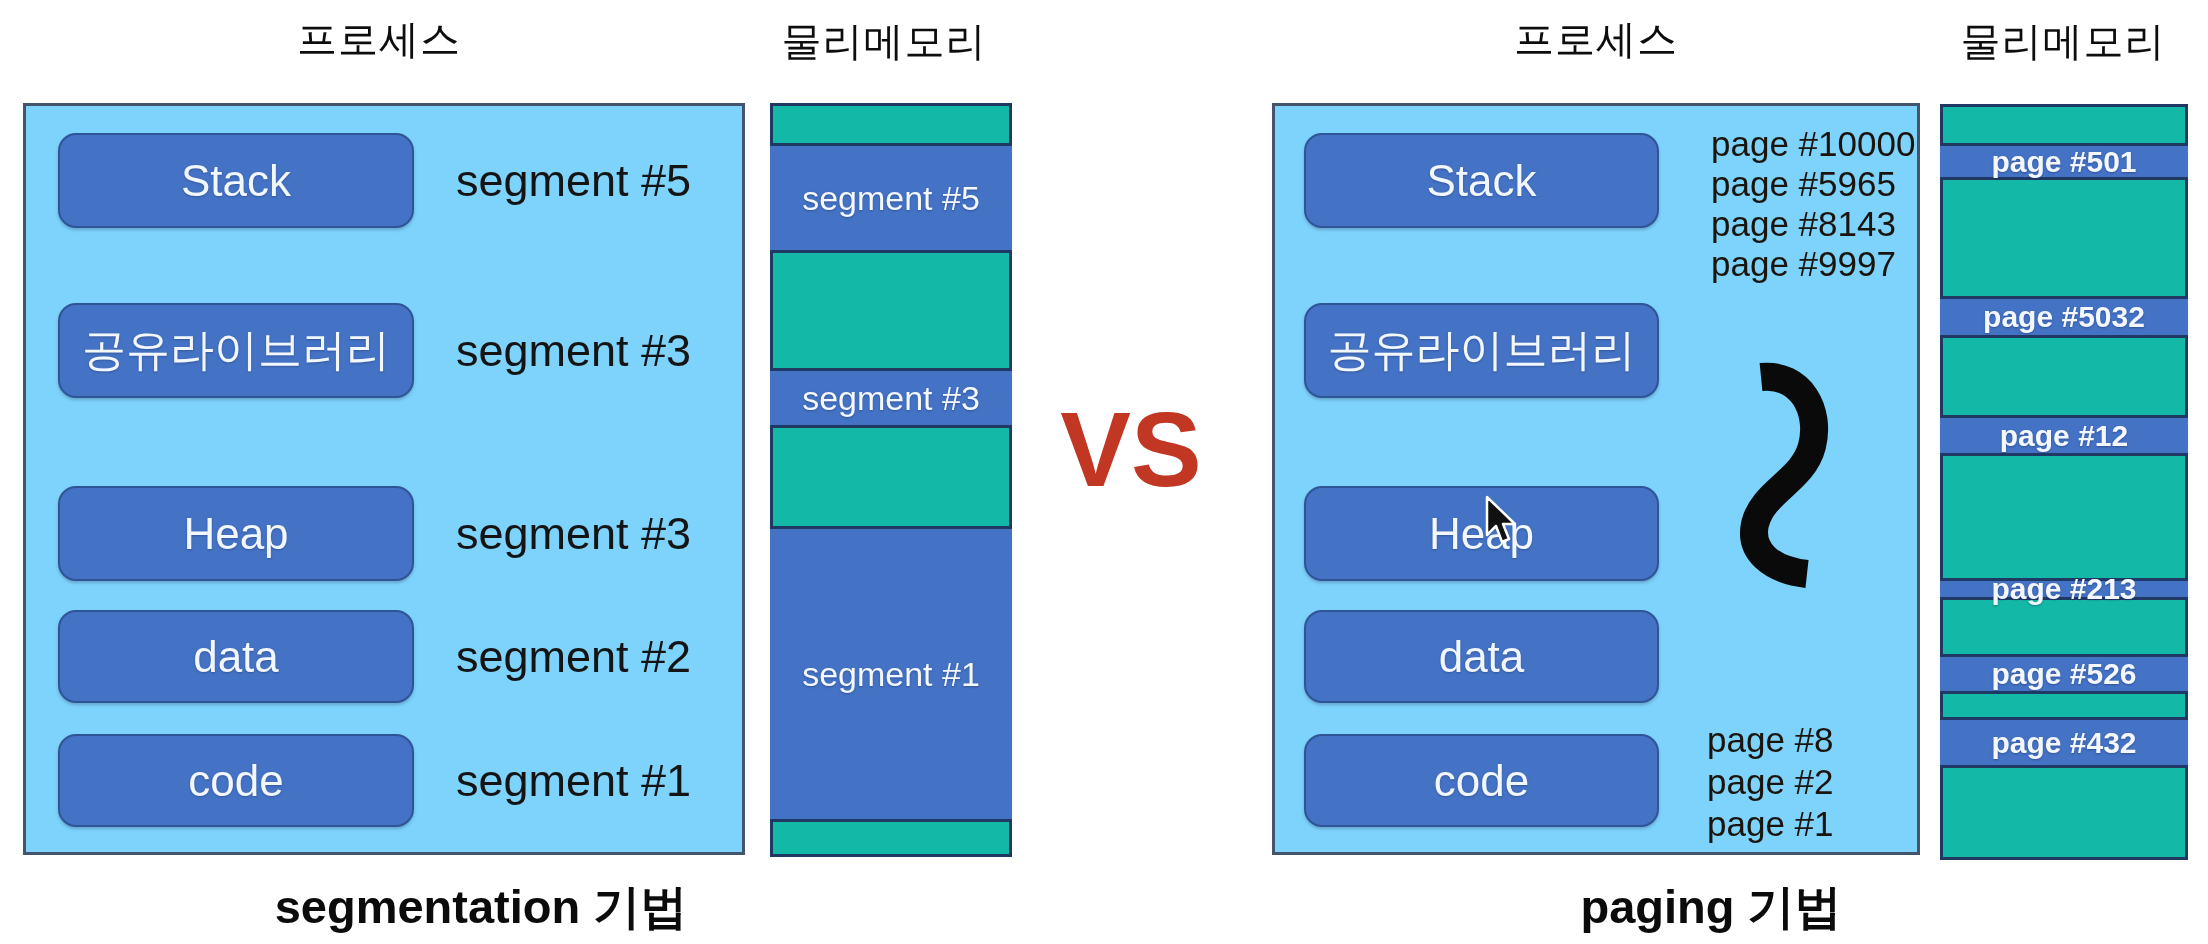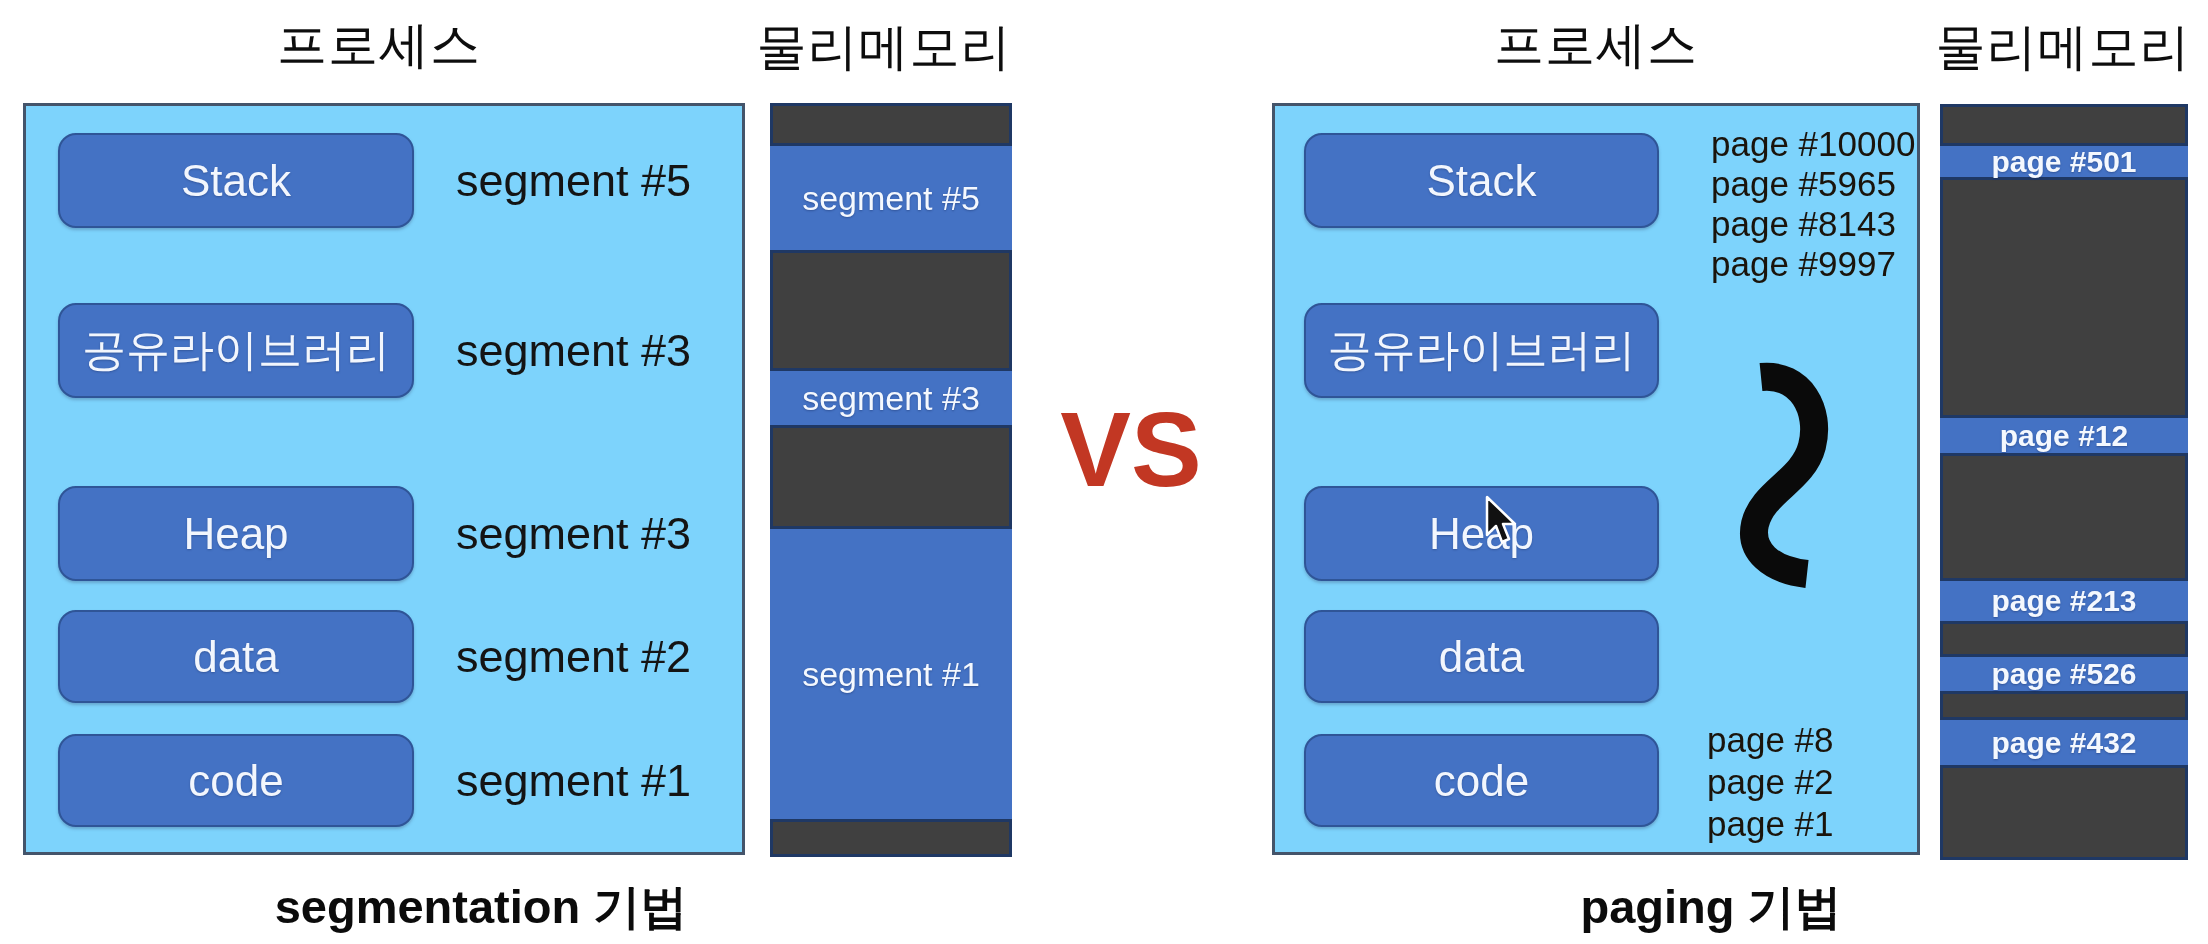--- a/index.html
+++ b/index.html
@@ -1,28 +1,28 @@
 <!DOCTYPE html>
 <html><head>
 <meta charset="utf-8">
 <style>
   html,body{margin:0;padding:0;background:#ffffff;}
   .canvas{
     position:relative;width:2208px;height:944px;background:#ffffff;overflow:hidden;
     font-family:"Liberation Sans","DejaVu Sans",sans-serif;color:#111;
   }
   .title{
-    position:absolute;text-align:center;font-size:50px;font-weight:500;
+    position:absolute;text-align:center;font-size:40px;font-weight:500;
     color:#0d0d0d;letter-spacing:1px;white-space:nowrap;
   }
   .panel{
     position:absolute;background:#7dd3fc;border:3px solid #44546A;box-sizing:border-box;
   }
   .memcol{
-    position:absolute;background:#404040;border:3px solid #1F3864;box-sizing:border-box;
+    position:absolute;background:#14b8a6;border:3px solid #1F3864;box-sizing:border-box;
   }
   .block{
     position:absolute;background:#4472C4;border:2px solid #2F5597;border-radius:18px;
     box-sizing:border-box;display:flex;align-items:center;justify-content:center;
     font-size:44px;color:#f2f6fd;text-shadow:0 1px 2px rgba(20,40,90,.35);
     box-shadow:0 2px 3px rgba(60,80,120,.35);
   }
   .seglabel{
     position:absolute;font-size:45px;color:#141414;display:flex;align-items:center;
     white-space:nowrap;
@@ -105,22 +105,23 @@
       <path d="M 36 16 C 76 12, 96 50, 87 85 C 78 120, 38 130, 30 163 C 24 190, 46 209, 82 213" fill="none" stroke="#0a0a0a" stroke-width="28" stroke-linecap="butt"></path>
     </svg>
 
     <svg style="left:208px;top:389px;" width="38" height="54" viewBox="0 0 38 54">
       <path d="M4 2 L4 40 L13 31 L19 47 L26 44 L20 29 L32 29 Z" fill="#111" stroke="#ffffff" stroke-width="2.5" stroke-linejoin="round"></path>
     </svg>
   </div>
 
   <div class="memcol" style="left:1940px;top:104px;width:248px;height:756px;">
     <div class="strip page" style="top:36px;height:37px;">page #501</div>
+    <div class="strip page" style="top:189px;height:42px;">page #5032</div>
     <div class="strip page" style="top:308px;height:41px;">page #12</div>
-    <div class="strip page" style="top:471px;height:46px;">page #213</div>
+    <div class="strip page" style="top:471px;height:22px;">page #213</div>
     <div class="strip page" style="top:547px;height:40px;">page #526</div>
     <div class="strip page" style="top:610px;height:51px;">page #432</div>
   </div>
 
   <div class="caption" style="left:181px;top:876px;width:600px;">segmentation 기법</div>
   <div class="caption" style="left:1411px;top:876px;width:600px;">paging 기법</div>
 
 </div>
 
 </body></html>

